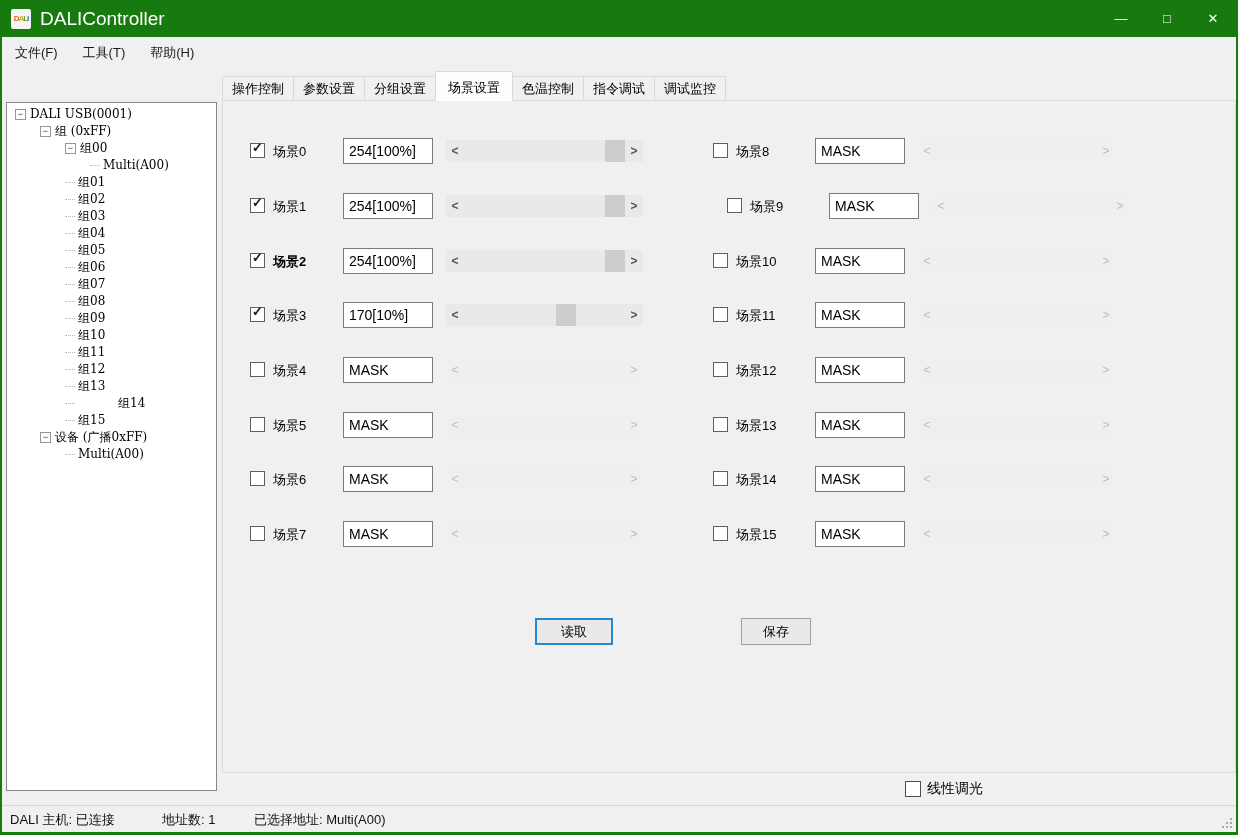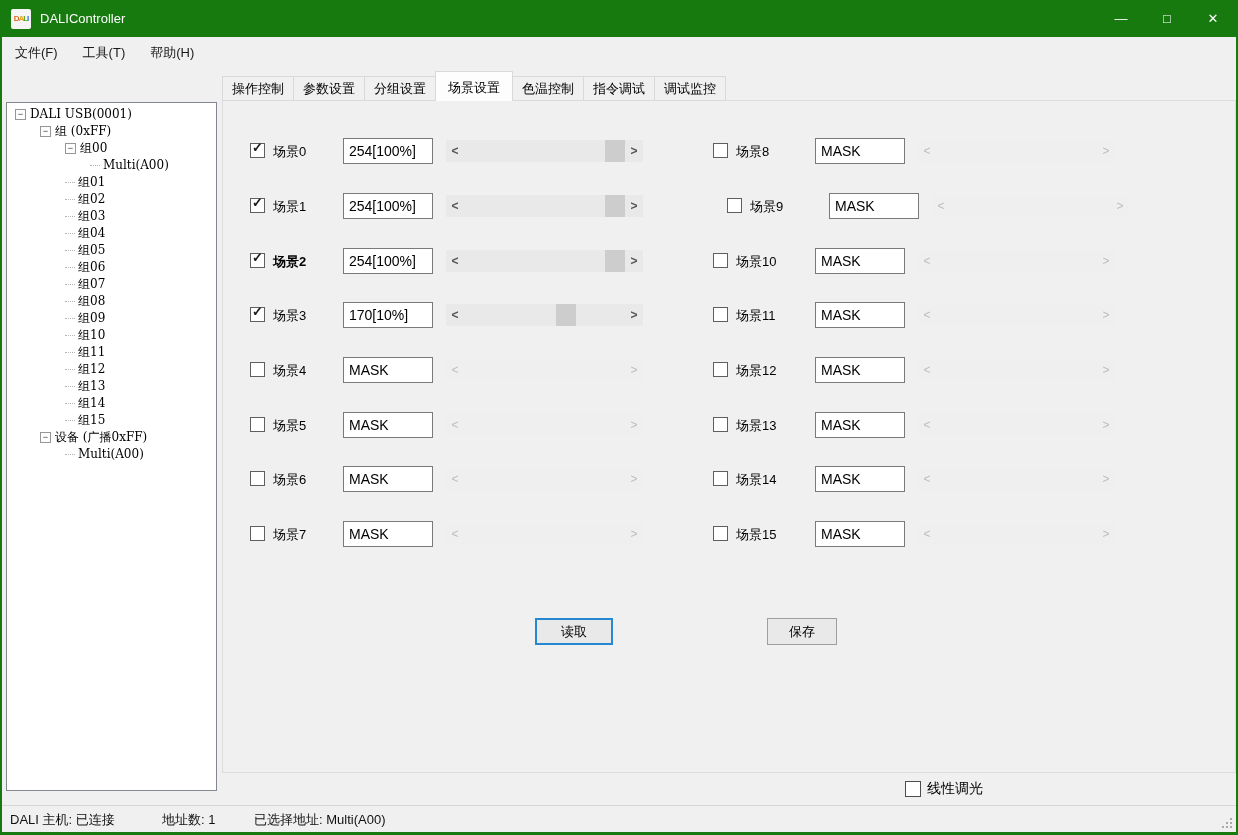--- a/index.html
+++ b/index.html
@@ -8,21 +8,21 @@
   #window {
     position:relative; width:1238px; height:835px; background:#f0f0f0;
     border-left:2px solid #177a0e; border-right:2px solid #177a0e; border-bottom:3px solid #177a0e;
   }
   
   #titlebar { position:absolute; left:0; top:0; width:100%; height:37px; background:#177a0e; display:flex; align-items:center; }
   #app-icon { width:20px; height:20px; margin-left:9px; background:#f5f5f5; border-radius:2px;
               display:flex; align-items:center; justify-content:center; font-size:8px; font-weight:bold; letter-spacing:-1px; }
   #app-icon b:nth-child(1){color:#d9651f} #app-icon b:nth-child(2){color:#e8a41c}
   #app-icon b:nth-child(3){color:#58a41c} #app-icon b:nth-child(4){color:#2e6fd0}
-  #title-text { color:#ffffff; font-size:13px; margin-left:9px; }
+  #title-text { color:#ffffff; font-size:19px; margin-left:9px; }
   #win-btns { position:absolute; right:0; top:0; height:37px; display:flex; }
   .win-btn { width:46px; height:37px; color:#ffffff; font-size:13px; display:flex; align-items:center; justify-content:center; }
   
   #menubar { position:absolute; left:0; top:37px; width:100%; height:32px; background:#f0f0f0; display:flex; align-items:center; }
   .menu-item { font-size:13px; color:#1a1a1a; padding:6px 12px; margin-left:1px; }
   
   #tree-panel { position:absolute; left:4px; top:102px; width:211px; height:689px; background:#ffffff;
                 border:1px solid #828790; overflow:hidden; padding-top:3px;
                 font-family:"DejaVu Serif", serif; }
   .tree-row { height:17px; line-height:17px; font-size:12px; color:#000; white-space:nowrap; display:flex; align-items:center; }
@@ -48,21 +48,21 @@
   .scrollbar.disabled { background:#efefef; }
   .sb-arrow { position:absolute; top:0; width:18px; height:22px; line-height:22px; text-align:center;
               font-size:12px; font-weight:bold; color:#555555; }
   .sb-arrow.left { left:0; } .sb-arrow.right { right:0; }
   .scrollbar.disabled .sb-arrow { color:#bcbcbc; font-weight:normal; }
   .sb-thumb { position:absolute; top:0; width:20px; height:22px; background:#cdcdcd; }
   
   .btn { position:absolute; height:27px; background:#e9e9e9; border:1px solid #9e9e9e; font-size:13px;
          font-family:"Liberation Sans", sans-serif; color:#000; line-height:24px; }
   #btn-read { left:312px; top:517px; width:78px; border:2px solid #2688d0; box-shadow:inset 0 0 0 1px #e9e9e9; }
-  #btn-save { left:544px; top:517px; width:70px; }
+  #btn-save { left:518px; top:517px; width:70px; }
   
   #linear-dim { position:absolute; left:903px; top:780px; display:flex; align-items:center; }
   #linear-dim .cb2 { width:16px; height:16px; background:#ffffff; border:1px solid #4d4d4d; margin-right:6px; }
   #linear-dim .ld-label { font-size:14px; color:#000; }
   
   #statusbar { position:absolute; left:0; bottom:0; width:100%; height:27px; background:#f0f0f0;
                border-top:1px solid #d7d7d7; font-size:13px; color:#111; }
   .status-seg { position:absolute; top:5px; white-space:nowrap; }
   #status-host { left:8px; } #status-count { left:160px; } #status-sel { left:252px; }
   #resize-grip { position:absolute; right:4px; bottom:4px; width:12px; height:12px; }
@@ -156,21 +156,21 @@
         <span>组11</span>
       </div>
       <div class="tree-row" style="padding-left: 58px;">
         <span class="tree-dots"></span>
         <span>组12</span>
       </div>
       <div class="tree-row" style="padding-left: 58px;">
         <span class="tree-dots"></span>
         <span>组13</span>
       </div>
-      <div class="tree-row" style="padding-left: 58px;">
+      <div class="tree-row" style="padding-left: 58px; gap: 40px;">
         <span class="tree-dots"></span>
         <span>组14</span>
       </div>
       <div class="tree-row" style="padding-left: 58px;">
         <span class="tree-dots"></span>
         <span>组15</span>
       </div>
       <div class="tree-row" style="padding-left: 33px;">
         <span class="tree-expander">−</span>
         <span>设备 (广播0xFF)</span>

